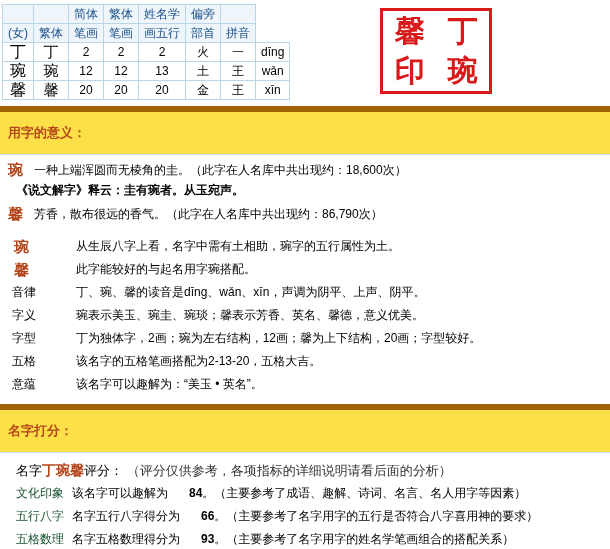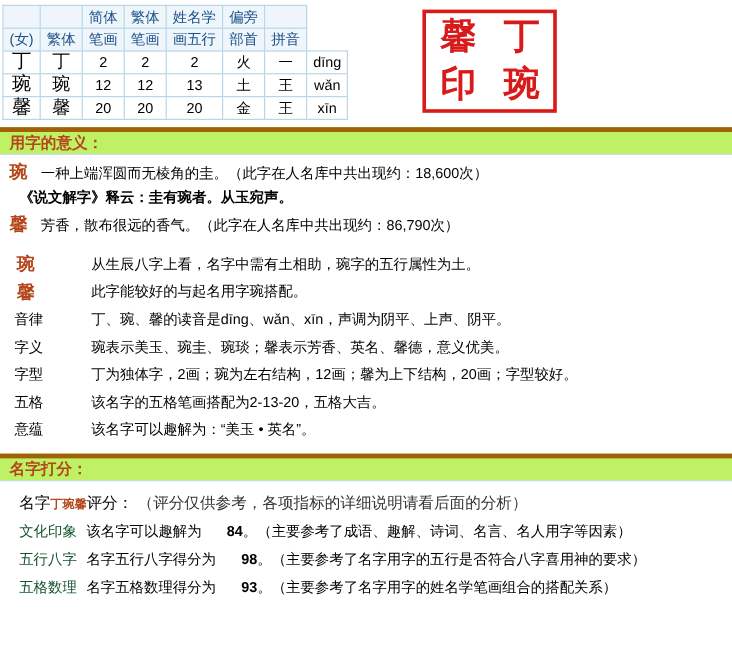--- a/index.html
+++ b/index.html
@@ -19,20 +19,21 @@
   .page {
     width: 610px;
     position: relative;
   }
 
   
   .top-area {
     display: flex;
     align-items: flex-start;
     padding: 4px 0 0 0;
+    gap: 28px;
   }
   table.name-table {
     border-collapse: collapse;
     margin-left: 2px;
   }
   table.name-table td, table.name-table th {
     border: 1px solid #b9d6e8;
     font-size: 12px;
     padding: 1px 5px;
     text-align: center;
@@ -80,27 +81,27 @@
     align-items: center;
     justify-items: center;
     line-height: 1;
   }
   .seal span {
     display: block;
   }
 
   
   .sec-bar {
-    background: #bef264;
-    border-top: 4px solid #a16207;
+    background: #fde047;
+    border-top: 6px solid #a16207;
     border-bottom: 1px solid #c7dced;
     color: #b5451b;
     font-weight: bold;
     font-size: 13px;
-    padding: 0 8px;
+    padding: 12px 8px;
     margin-top: 6px;
   }
   .sec-body {
     padding: 6px 8px 2px 8px;
   }
 
   
   .meaning-row {
     display: flex;
     align-items: flex-start;
@@ -153,21 +154,21 @@
   .score-line {
     line-height: 19px;
     padding: 2px 8px;
   }
   .score-title {
     font-size: 13px;
   }
   .score-name {
     color: #b5451b;
     font-weight: bold;
-    font-size: 10px;
+    font-size: 14px;
   }
   .score-key {
     display: inline-block;
     width: 56px;
     color: #14532d;
   }
   .note {
     color: #333;
   }
   .bold-num {
@@ -298,20 +299,20 @@
   <div class="sec-body">
     <div class="score-line score-title">
       <span>名字</span><span class="score-name">丁琬馨</span><span>评分：</span>
       <span class="note">（评分仅供参考，各项指标的详细说明请看后面的分析）</span>
     </div>
 
     <div class="score-line">
       <span class="score-key">文化印象</span><span>该名字可以趣解为</span><span class="bold-num">84</span><span>。（主要参考了成语、趣解、诗词、名言、名人用字等因素）</span>
     </div>
     <div class="score-line">
-      <span class="score-key">五行八字</span><span>名字五行八字得分为</span><span class="bold-num">98</span><span>。（主要参考了名字用字的五行是否符合八字喜用神的要求）</span>
+      <span class="score-key">五行八字</span><span>名字五行八字得分为</span><span class="bold-num">66</span><span>。（主要参考了名字用字的五行是否符合八字喜用神的要求）</span>
     </div>
     <div class="score-line">
       <span class="score-key">五格数理</span><span>名字五格数理得分为</span><span class="bold-num">93</span><span>。（主要参考了名字用字的姓名学笔画组合的搭配关系）</span>
     </div>
   </div>
 
 </div>
 
 </body></html>

